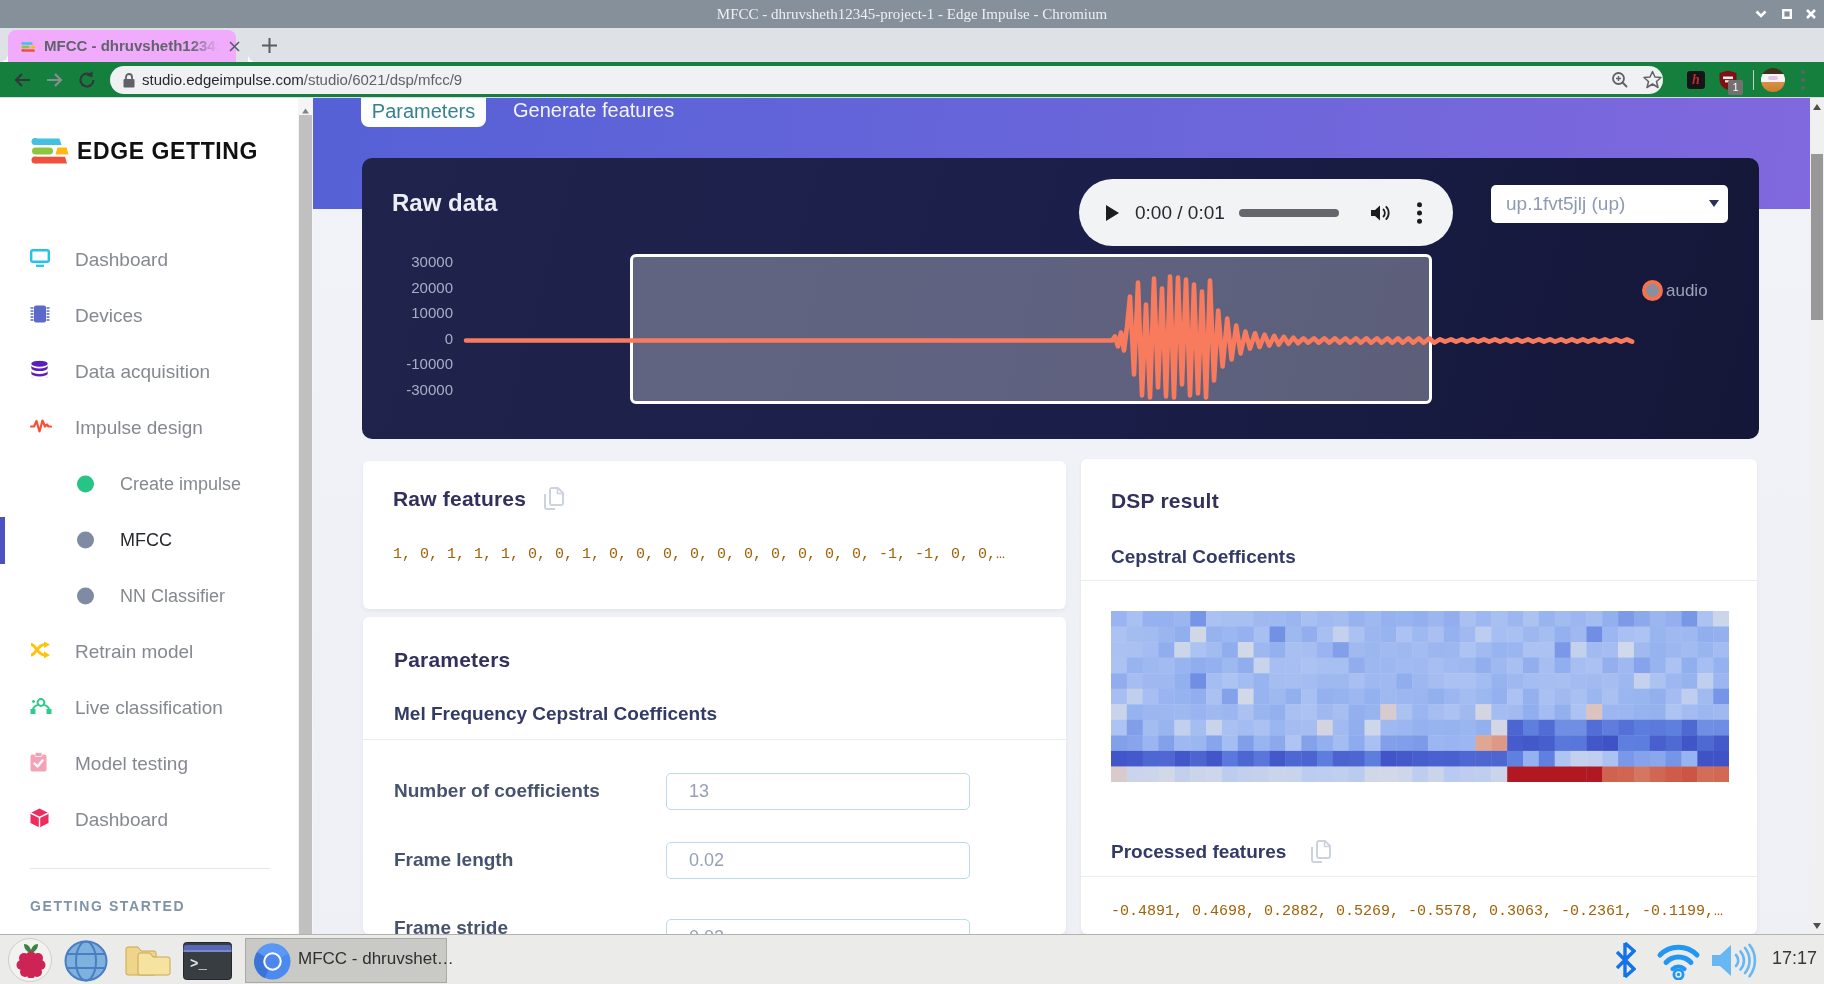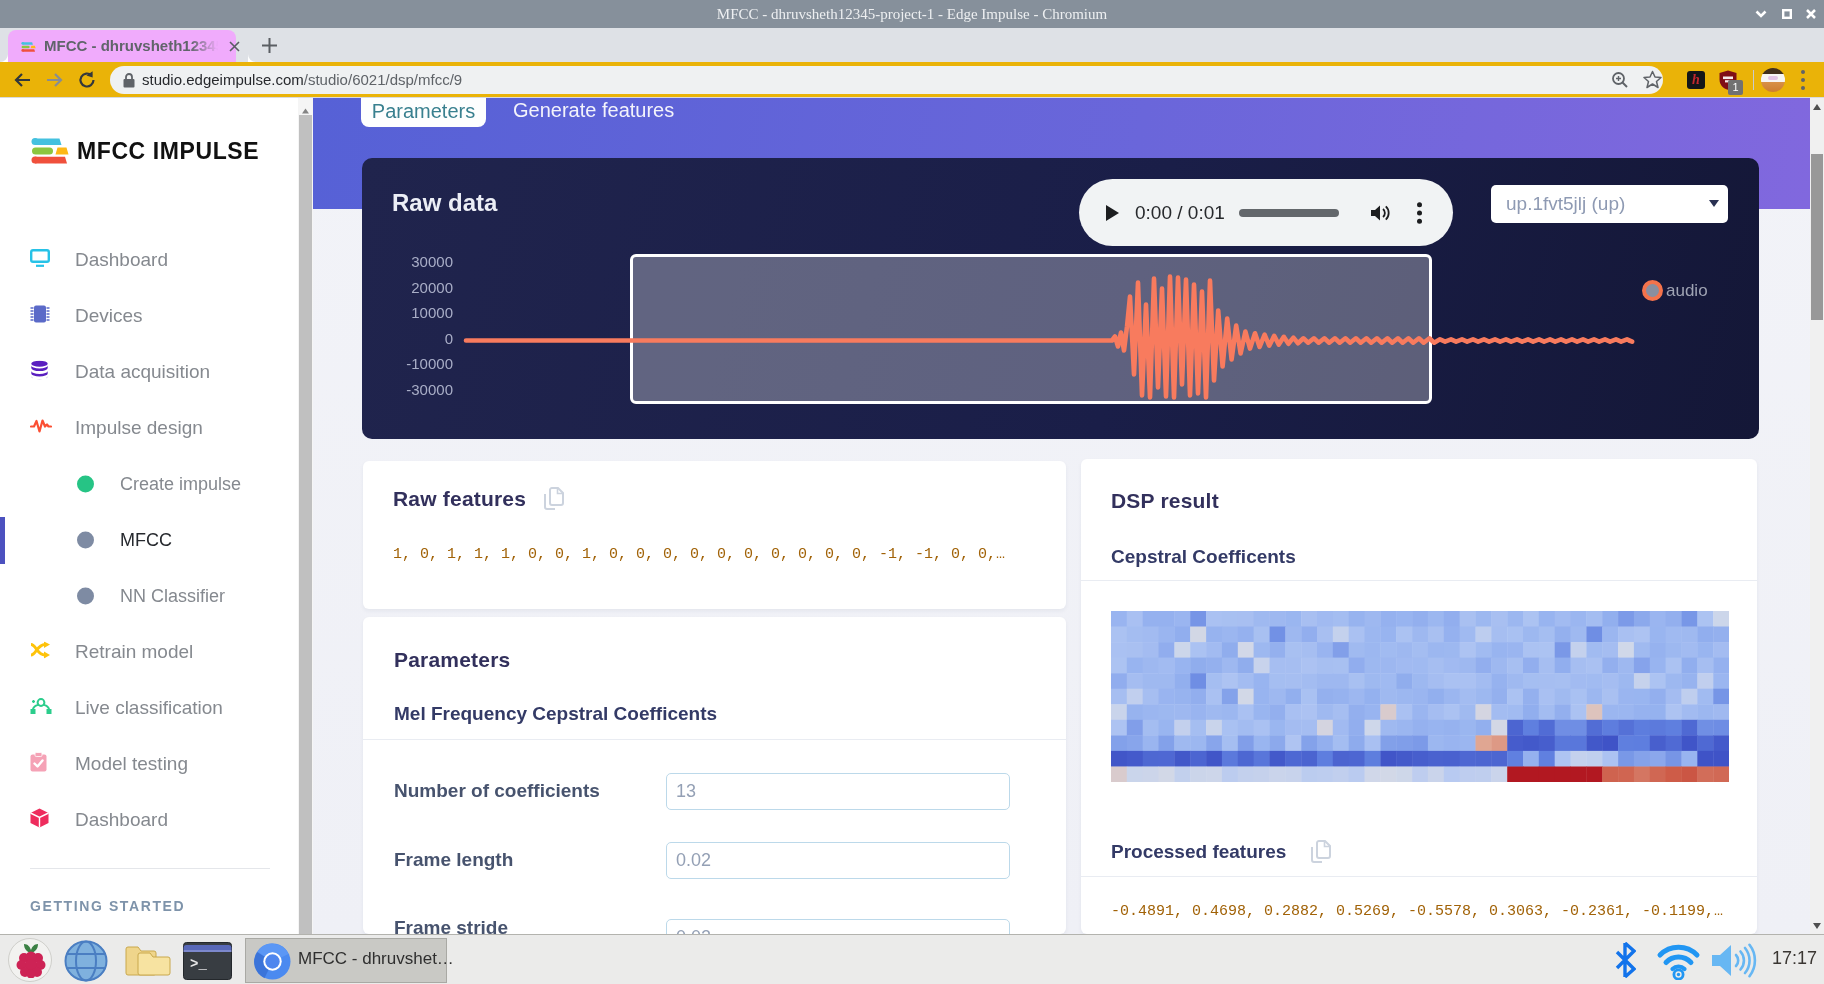--- a/index.html
+++ b/index.html
@@ -10,21 +10,21 @@
 
 #titlebar { left:0; top:0; width:1824px; height:28px; background:#86909b;font-family:Liberation Serif, serif; }
 #titlebar .title { width:100%; text-align:center; color:#edeff1; font-size:15px; line-height:28px; }
 
 
 #tabbar { left:0; top:28px; width:1824px; height:34px; background:#dee1e6; }
 #tab { left:8px; top:2px; width:228px; height:32px; background:#f0abfc; border-radius:8px 8px 0 0;font-weight:bold; }
 #tabtitle { left:36px; top:0; width:178px; height:32px; line-height:32px; font-size:15px; color:#60646a; white-space:nowrap; overflow:hidden; -webkit-mask-image:linear-gradient(90deg,#000 82%,transparent 98%); }
 
 
-#toolbar { left:0; top:62px; width:1824px; height:36px; background:#eab308; border-bottom:1px solid #d8dade; }
+#toolbar { left:0; top:62px; width:1824px; height:36px; background:#15803d; border-bottom:1px solid #d8dade; }
 #urlpill { left:110px; top:4px; width:1553px; height:28px; background:#eff1f2; border-radius:14px; }
 #urltext { left:32px; top:0; height:28px; line-height:28px; font-size:15px; color:#27292d; white-space:nowrap; }
 #urltext .dim { color:#5f6368; }
 
 
 #content { left:0; top:98px; width:1824px; height:836px; background:#eef0f6; }
 
 
 #sidebar { left:0; top:0; width:298px; height:836px; background:#fff; }
 .navitem { position:absolute; left:0; width:298px; height:24px; }
@@ -63,21 +63,21 @@
 
 .card { position:absolute; background:#fff; border-radius:6px; box-shadow:0 2px 4px rgba(40,50,90,0.06); }
 #rfcard { left:50px; top:363px; width:703px; height:148px; }
 #pcard  { left:50px; top:519px; width:703px; height:317px; }
 #dspcard{ left:768px; top:361px; width:676px; height:475px; }
 .ctitle { position:absolute; font-size:21px; font-weight:bold; color:#32305c; letter-spacing:0.2px; }
 .stitle { position:absolute; font-size:19px; font-weight:bold; color:#333a66; }
 .mono { position:absolute; font-family:"Liberation Mono", monospace; font-size:15px; color:#a16207; white-space:nowrap; }
 .hdiv { position:absolute; height:1px; background:#e9ecf2; }
 .flabel { position:absolute; font-size:19px; font-weight:bold; color:#47536e; }
-.finput { position:absolute; width:344px; height:37px; border:1px solid #bcd9ea; border-radius:5px; font-size:18px; color:#94a0b5; line-height:35px; padding-left:9px; background:#fff; }
+.finput { position:absolute; width:304px; height:37px; border:1px solid #bcd9ea; border-radius:5px; font-size:18px; color:#94a0b5; line-height:35px; padding-left:22px; background:#fff; }
 .copyico { position:absolute; }
 
 
 #bscroll { left:1810px; top:0; width:14px; height:836px; background:#f0f0f0; }
 #bthumb { position:absolute; left:1px; top:56px; width:12px; height:166px; background:#989898; }
 
 
 #taskbar { left:0; top:934px; width:1824px; height:50px; background:#ebebea; border-top:1px solid #b3b3ae; }
 #taskbtn { left:245px; top:3px; width:202px; height:45px; background:#c9c9c5; border:1px solid #a9a9a4; }
 #taskbtn .ttxt { position:absolute; left:52px; top:10px; font-size:17px; color:#2f2f2f; white-space:nowrap; }
@@ -174,21 +174,21 @@
 
   <div id="content" class="abs">
     <div id="sidebar" class="abs">
       <div class="abs" style="left:31px; top:40px;"><svg width="38" height="26" viewBox="0 0 38 26">
 <circle cx="4" cy="3.5" r="3.5" fill="#44c1df"></circle>
             <path d="M4 0.5 L28.5 0.5 L30.5 7 L4 7 Z" fill="#44c1df"></path>
 <rect x="1" y="9.5" width="21" height="7" rx="3.5" fill="#8cc63f"></rect>
             <path d="M26.5 9.5 L35.5 9.5 L37.5 16.5 L24.5 16.5 Z" fill="#fdb815"></path>
 <circle cx="4" cy="22" r="3.5" fill="#f0503c"></circle>
             <path d="M4 18.8 L34 18.8 L36 25.5 L4 25.5 Z" fill="#f0503c"></path>
-</svg><div class="abs" style="left:46px; top:0px; font-size:23px; font-weight:bold; color:#111; letter-spacing:0.6px; white-space:nowrap;">MFCC IMPULSE</div></div>
+</svg><div class="abs" style="left:46px; top:0px; font-size:23px; font-weight:bold; color:#111; letter-spacing:0.6px; white-space:nowrap;">EDGE GETTING</div></div>
       <div class="navitem" style="top:150px;">
           <span class="ico"><svg width="20" height="18" viewBox="0 0 20 18">
               <rect x="1.2" y="1.2" width="17.6" height="11.6" rx="1.8" fill="none" stroke="#26c2e7" stroke-width="2.4"></rect>
               <path d="M6 16.8 L14 16.8" stroke="#26c2e7" stroke-width="2.2"></path>
             </svg></span>
           <span class="lbl">Dashboard</span>
         </div>
 <div class="navitem" style="top:206px;">
           <span class="ico"><svg width="20" height="19" viewBox="0 0 20 19">
               <rect x="4" y="1" width="12" height="17" rx="2" fill="#5b6ac8"></rect>

